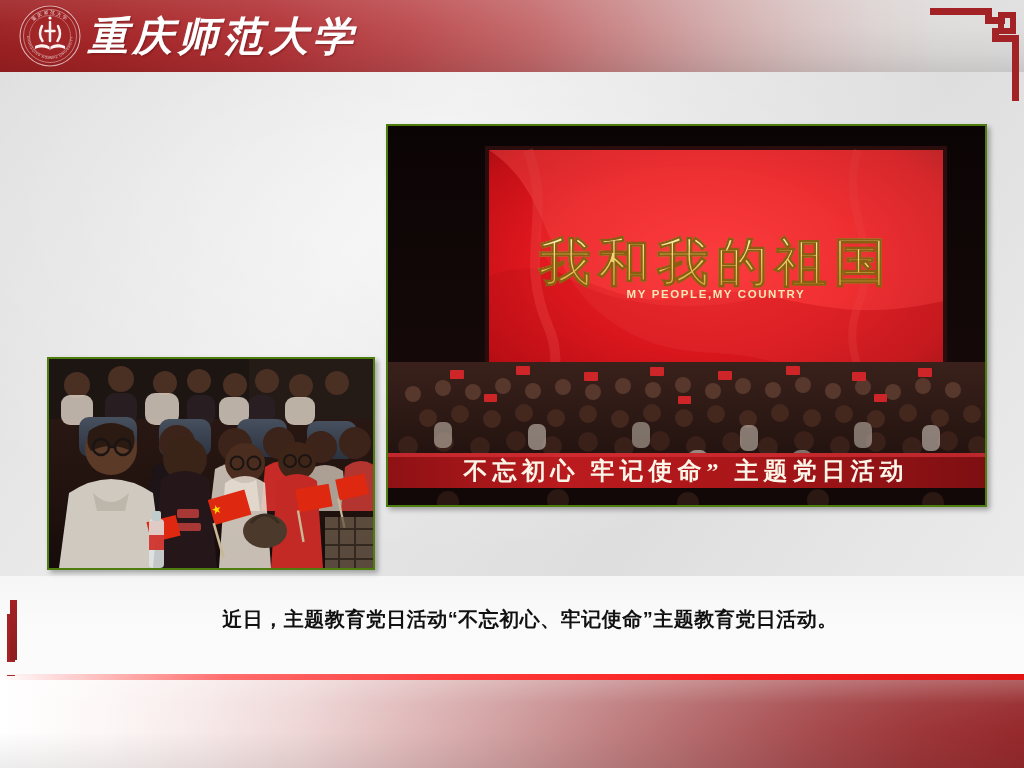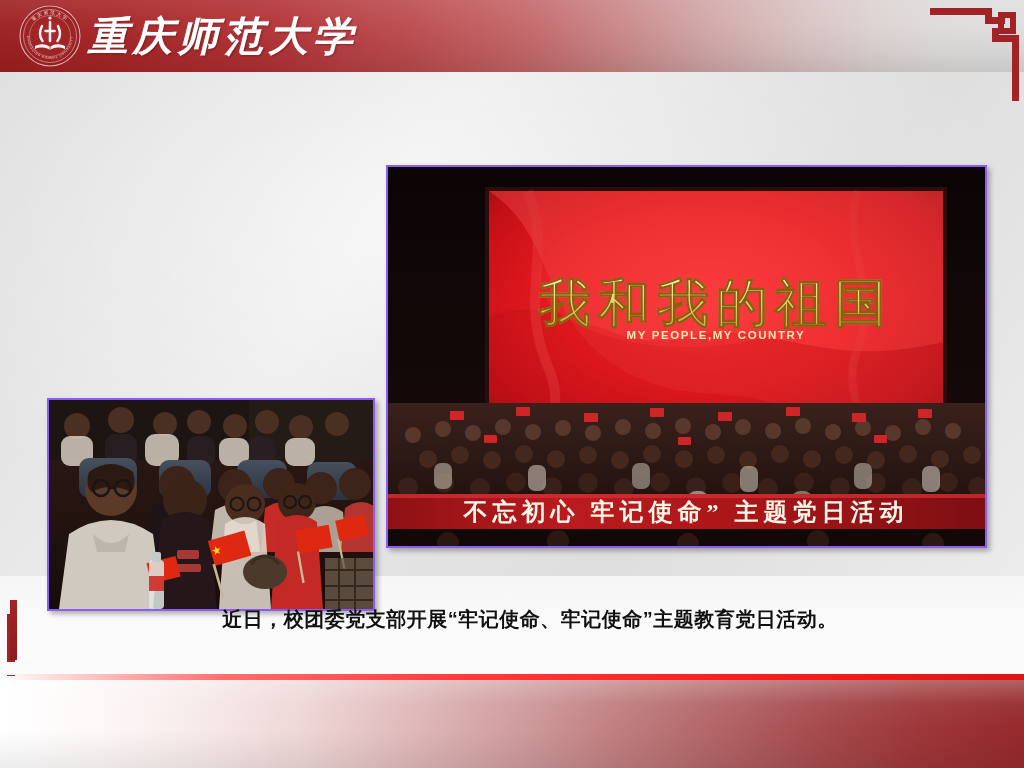--- a/index.html
+++ b/index.html
@@ -118,24 +118,23 @@
     position: absolute;
     left: 0; bottom: 0;
     width: 120px; height: 172px;
   }
   .ornament-tr svg, .ornament-bl svg { display: block; }
 
   
   .photo {
     position: absolute;
     background-color: #14b8a6;
-    border: 2px solid #8b5cf6;
+    border: 2px solid #4d7c0f;
     box-shadow: 3px 3px 5px rgba(0,0,0,0.30);
     overflow: hidden;
-    margin-top: 41px;
   }
   #photo-main {
     left: 386px; top: 124px;
     width: 597px; height: 379px;
   }
   #photo-audience {
     left: 47px; top: 357px;
     width: 324px; height: 209px;
   }
   .photo svg { display: block; width: 100%; height: 100%; }
@@ -606,21 +605,21 @@
             <path d="M276 186 H324"></path>
             <path d="M276 200 H324"></path>
           <path d="M290 158 V209"></path>
             <path d="M306 158 V209"></path>
         </g>
       </g>
     </svg>
   </div>
 
   <div class="caption-bar"></div>
-  <div class="caption-text">近日，校团委党支部开展“牢记使命、牢记使命”主题教育党日活动。</div>
+  <div class="caption-text">近日，主题教育党日活动“不忘初心、牢记使命”主题教育党日活动。</div>
 
   <div class="footer-wrap">
     <div class="footer-white-top"></div>
     <div class="footer-band"></div>
     <div class="footer-band-shade"></div>
     <div class="footer-redline"></div>
   </div>
 
 </div>
 

